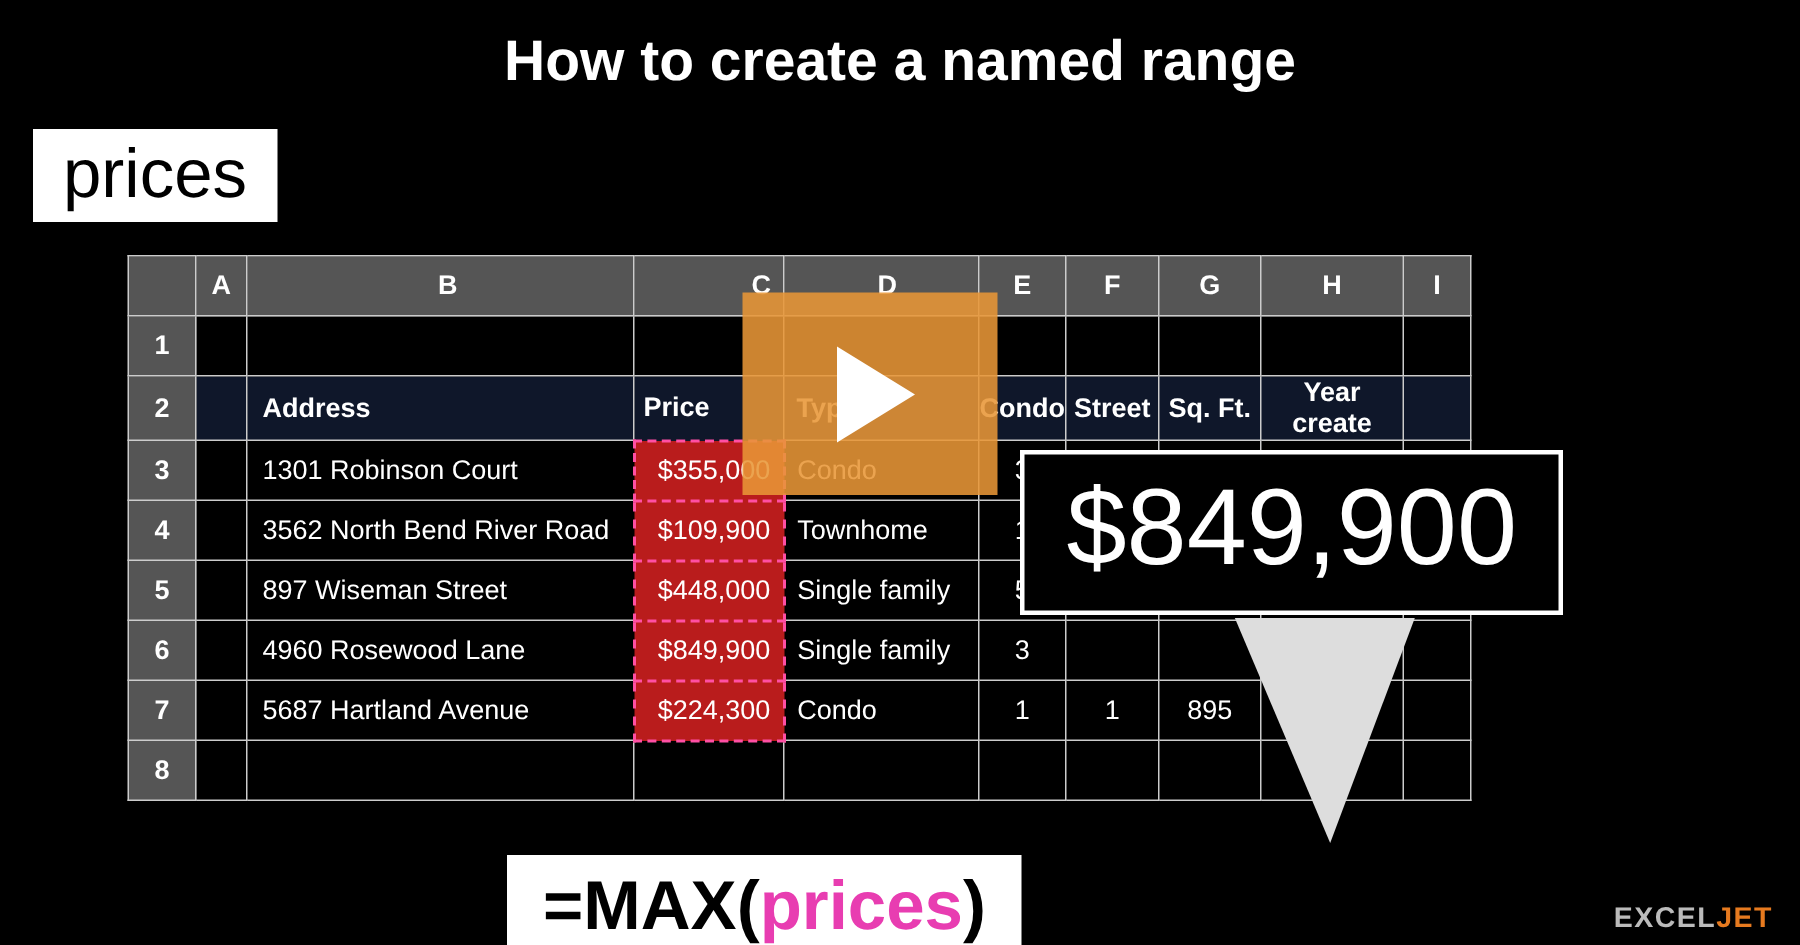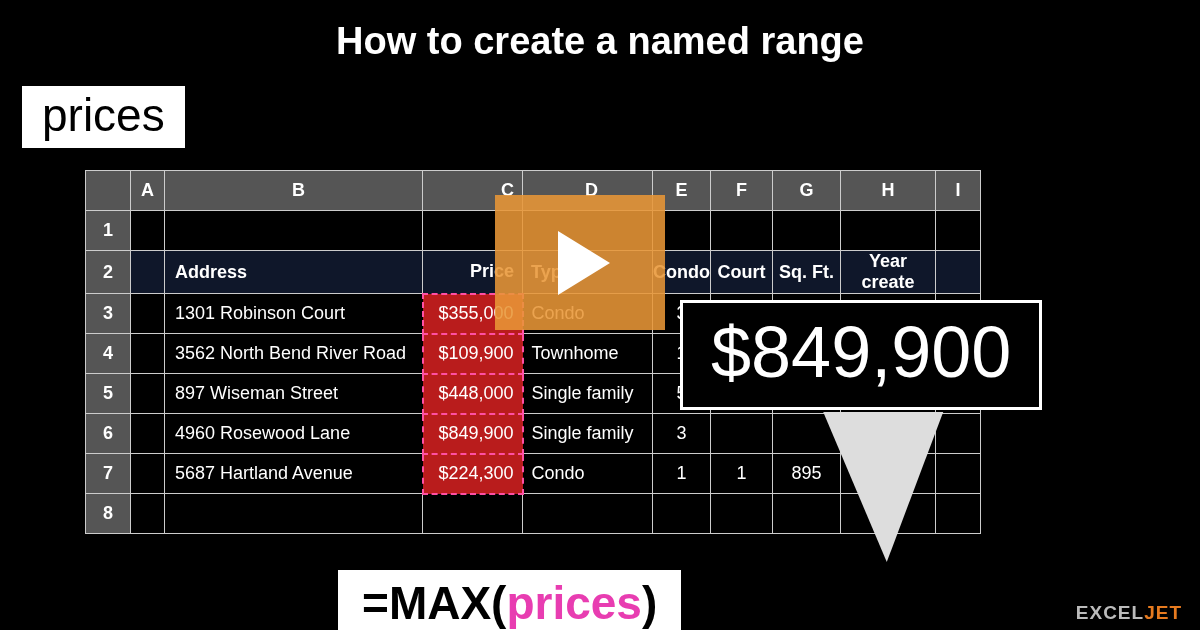--- a/index.html
+++ b/index.html
@@ -113,24 +113,24 @@
       <td class="colE"></td>
       <td class="colF"></td>
       <td class="colG"></td>
       <td class="colH"></td>
       <td class="colI"></td>
     </tr>
     <tr class="hdrrow">
       <td class="rowlab" style="background:#555">2</td>
       <td class="colA"></td>
       <td class="colB">Address</td>
-      <td class="colC" style="text-align:right;padding-left:6px">Price</td>
+      <td class="colC" style="text-align:left;padding-left:6px">Price</td>
       <td class="colD">Type</td>
       <td class="colE">Condo</td>
-      <td class="colF">Court</td>
+      <td class="colF">Street</td>
       <td class="colG">Sq. Ft.</td>
       <td class="colH">Year create</td>
       <td class="colI"></td>
     </tr>
     <tr>
       <td class="rowlab">3</td>
       <td class="colA"></td>
       <td class="colB">1301 Robinson Court</td>
       <td class="colC selcol">$355,000</td>
       <td class="colD">Condo</td>

